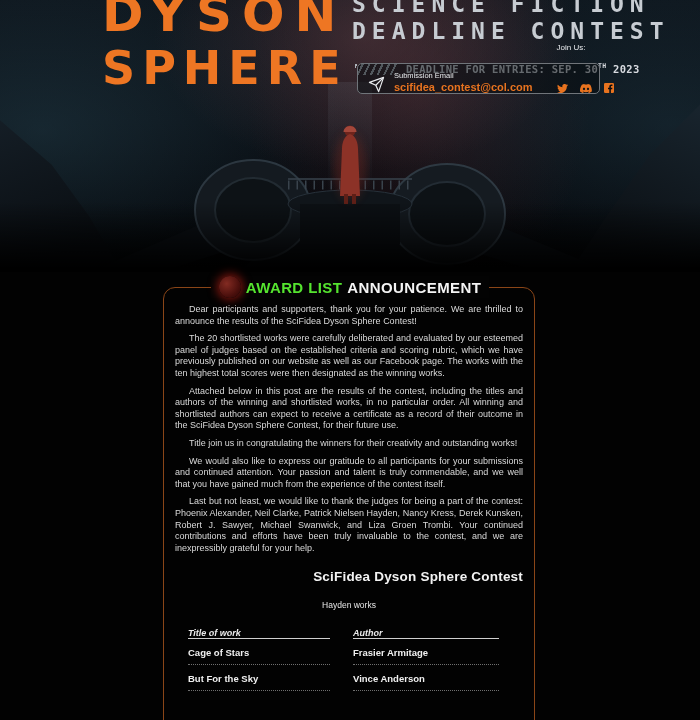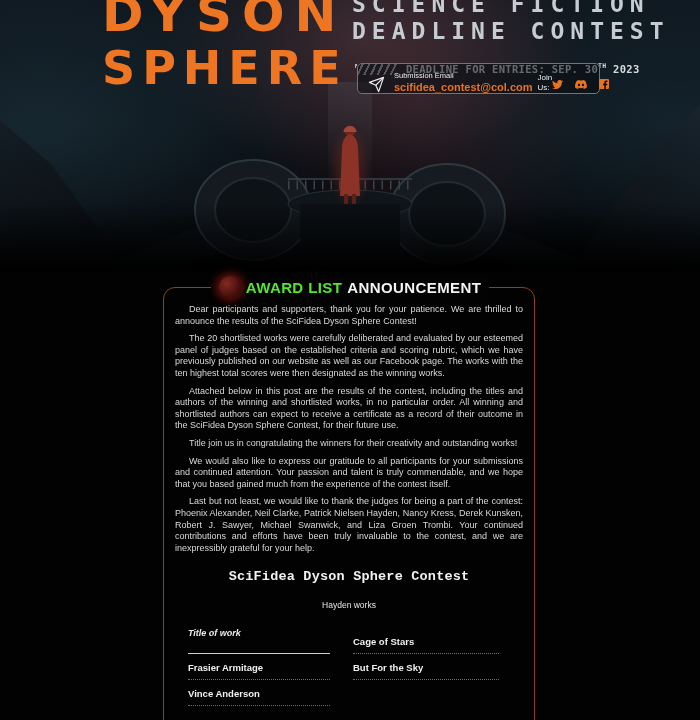--- a/index.html
+++ b/index.html
@@ -42,42 +42,42 @@
   .deadline-text sup{font-size:6.5px;}
 
   .contact-box{position:absolute;left:357px;top:63px;width:241px;height:29px;z-index:3;
       border:1px solid #70757a;border-radius:5px;background:rgba(8,12,16,.55);
       display:flex;align-items:flex-end;}
   .send-ic{margin-left:10px;flex:0 0 auto;}
   .mail-col{margin-left:9px;display:flex;flex-direction:column;justify-content:center;}
   .mail-label{font-size:7.5px;color:#e9ebee;line-height:10px;}
   .mail-addr{font-size:11px;font-weight:bold;color:#e8731f;line-height:12px;cursor:pointer;}
   .vdiv{width:1px;height:17px;background:#5a5f64;margin-left:auto;}
-  .join-col{margin:0 14px 0 5px;display:flex;flex-direction:row;justify-content:center;}
+  .join-col{margin:0 14px 0 24px;display:flex;flex-direction:column;justify-content:center;gap:28px;}
   .join-label{font-size:8px;color:#e9ebee;line-height:10px;}
   .soc-row{display:flex;gap:12px;margin-top:2px;align-items:center;}
   .soc-row svg{display:block;cursor:pointer;}
 
   
   .content-box{position:absolute;left:163px;top:287px;width:372px;height:500px;
       border:1px solid #8a4517;border-radius:12px;padding:0 11px;box-sizing:border-box;}
   .award-title{position:absolute;left:0;top:276px;width:700px;text-align:center;z-index:4;}
   .award-inner{display:inline-flex;align-items:center;gap:5px;background:#030303;padding:0 8px;}
   .sphere-ic{width:22px;height:22px;border-radius:50%;flex:0 0 auto;
       background:radial-gradient(circle at 35% 35%,#832b22,#4a0f0c 62%,#2c0705 95%);
       box-shadow:0 0 10px 2px rgba(225,35,22,.55);}
   .award-text{font-family:"Liberation Sans",sans-serif;font-weight:800;font-size:15px;
       letter-spacing:.4px;color:#f4f4f4;white-space:nowrap;}
   .award-text .hl{color:#55e42f;margin-right:5px;margin-top:31px;}
 
   .paras{margin-top:16px;}
   .para{margin:0 0 6px;font-size:9px;line-height:11.6px;color:#dadada;
       text-indent:14px;text-align:justify;}
-  .contest-heading{margin-top:15px;text-align:center;font-size:13.5px;font-weight:bold;
-      color:#f2f2f2;letter-spacing:.2px;font-family:Liberation Mono, monospace;}
+  .contest-heading{margin-top:15px;text-align:right;font-size:13.5px;font-weight:bold;
+      color:#f2f2f2;letter-spacing:.2px;}
   .subheading{margin-top:16px;text-align:center;font-size:8.5px;color:#e6e6e6;}
 
   .winners{margin:18px 0 0 13px;display:grid;grid-template-columns:142px 146px;column-gap:23px;}
   .th{font-size:9px;font-weight:bold;font-style:italic;color:#eaeaea;
       padding-bottom:0;border-bottom:1px solid #cfcfcf;}
   .td{font-size:9.5px;font-weight:bold;color:#f0f0f0;
       padding:8px 0 6px;border-bottom:1px dotted #6f6f6f;}
 </style>
 </head>
 <body>
@@ -175,29 +175,30 @@
       <span class="award-text"><span class="hl">AWARD LIST</span><span>ANNOUNCEMENT</span></span>
     </span>
   </div>
 
   <div class="content-box">
     <div class="paras">
         <p class="para">Dear participants and supporters, thank you for your patience. We are thrilled to announce the results of the SciFidea Dyson Sphere Contest!</p>
         <p class="para">The 20 shortlisted works were carefully deliberated and evaluated by our esteemed panel of judges based on the established criteria and scoring rubric, which we have previously published on our website as well as our Facebook page. The works with the ten highest total scores were then designated as the winning works.</p>
         <p class="para">Attached below in this post are the results of the contest, including the titles and authors of the winning and shortlisted works, in no particular order. All winning and shortlisted authors can expect to receive a certificate as a record of their outcome in the SciFidea Dyson Sphere Contest, for their future use.</p>
         <p class="para">Title join us in congratulating the winners for their creativity and outstanding works!</p>
-        <p class="para">We would also like to express our gratitude to all participants for your submissions and continued attention. Your passion and talent is truly commendable, and we hope that you based gained much from the experience of the contest itself.</p>
+        <p class="para">We would also like to express our gratitude to all participants for your submissions and continued attention. Your passion and talent is truly commendable, and we well that you have gained much from the experience of the contest itself.</p>
         <p class="para">Last but not least, we would like to thank the judges for being a part of the contest: Phoenix Alexander, Neil Clarke, Patrick Nielsen Hayden, Nancy Kress, Derek Kunsken, Robert J. Sawyer, Michael Swanwick, and Liza Groen Trombi. Your continued contributions and efforts have been truly invaluable to the contest, and we are inexpressibly grateful for your help.</p>
       </div>
 
     <div class="contest-heading">SciFidea Dyson Sphere Contest</div>
     <div class="subheading">Hayden works</div>
 
     <div class="winners">
       <div class="th">Title of work</div>
+      <div class="th">Author</div>
     <div class="td">Cage of Stars</div>
         <div class="td">Frasier Armitage</div>
         <div class="td">But For the Sky</div>
         <div class="td">Vince Anderson</div>
       </div>
   </div>
 
 </div>
 
 </body></html>

